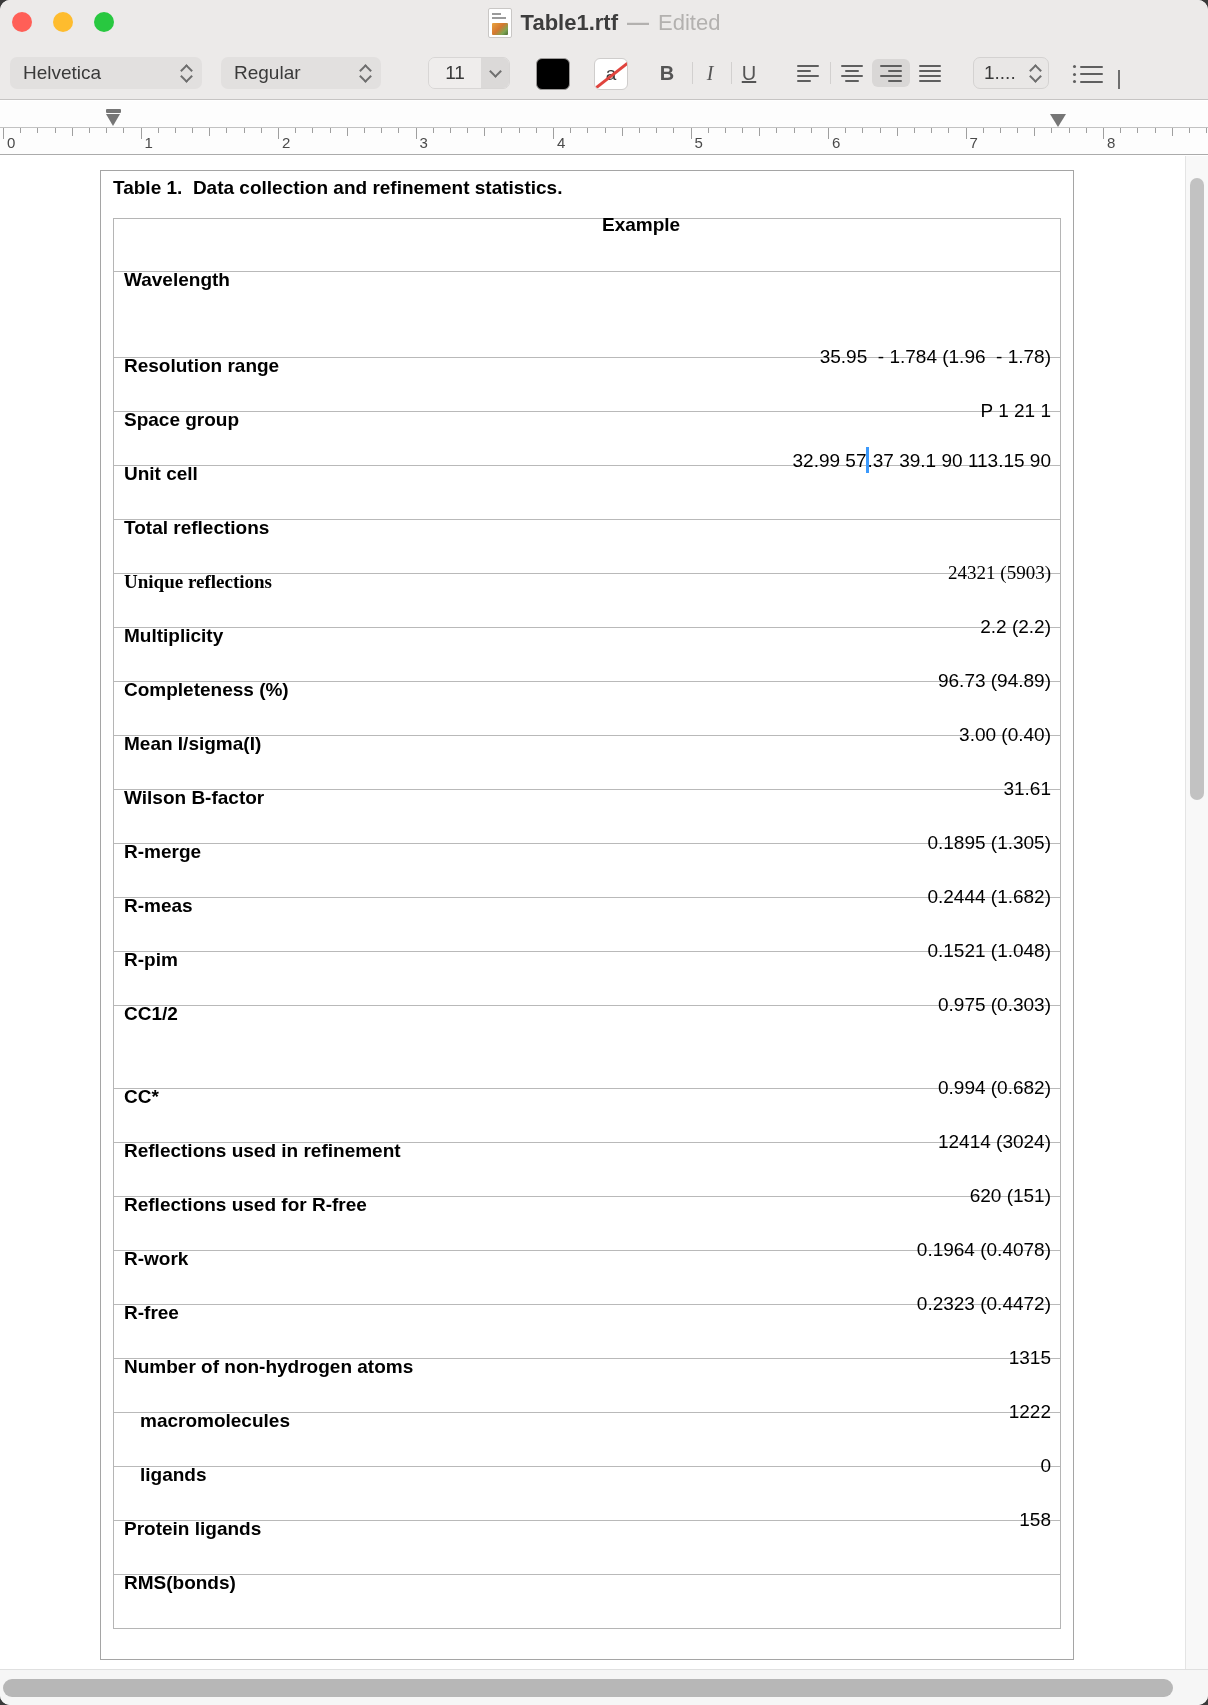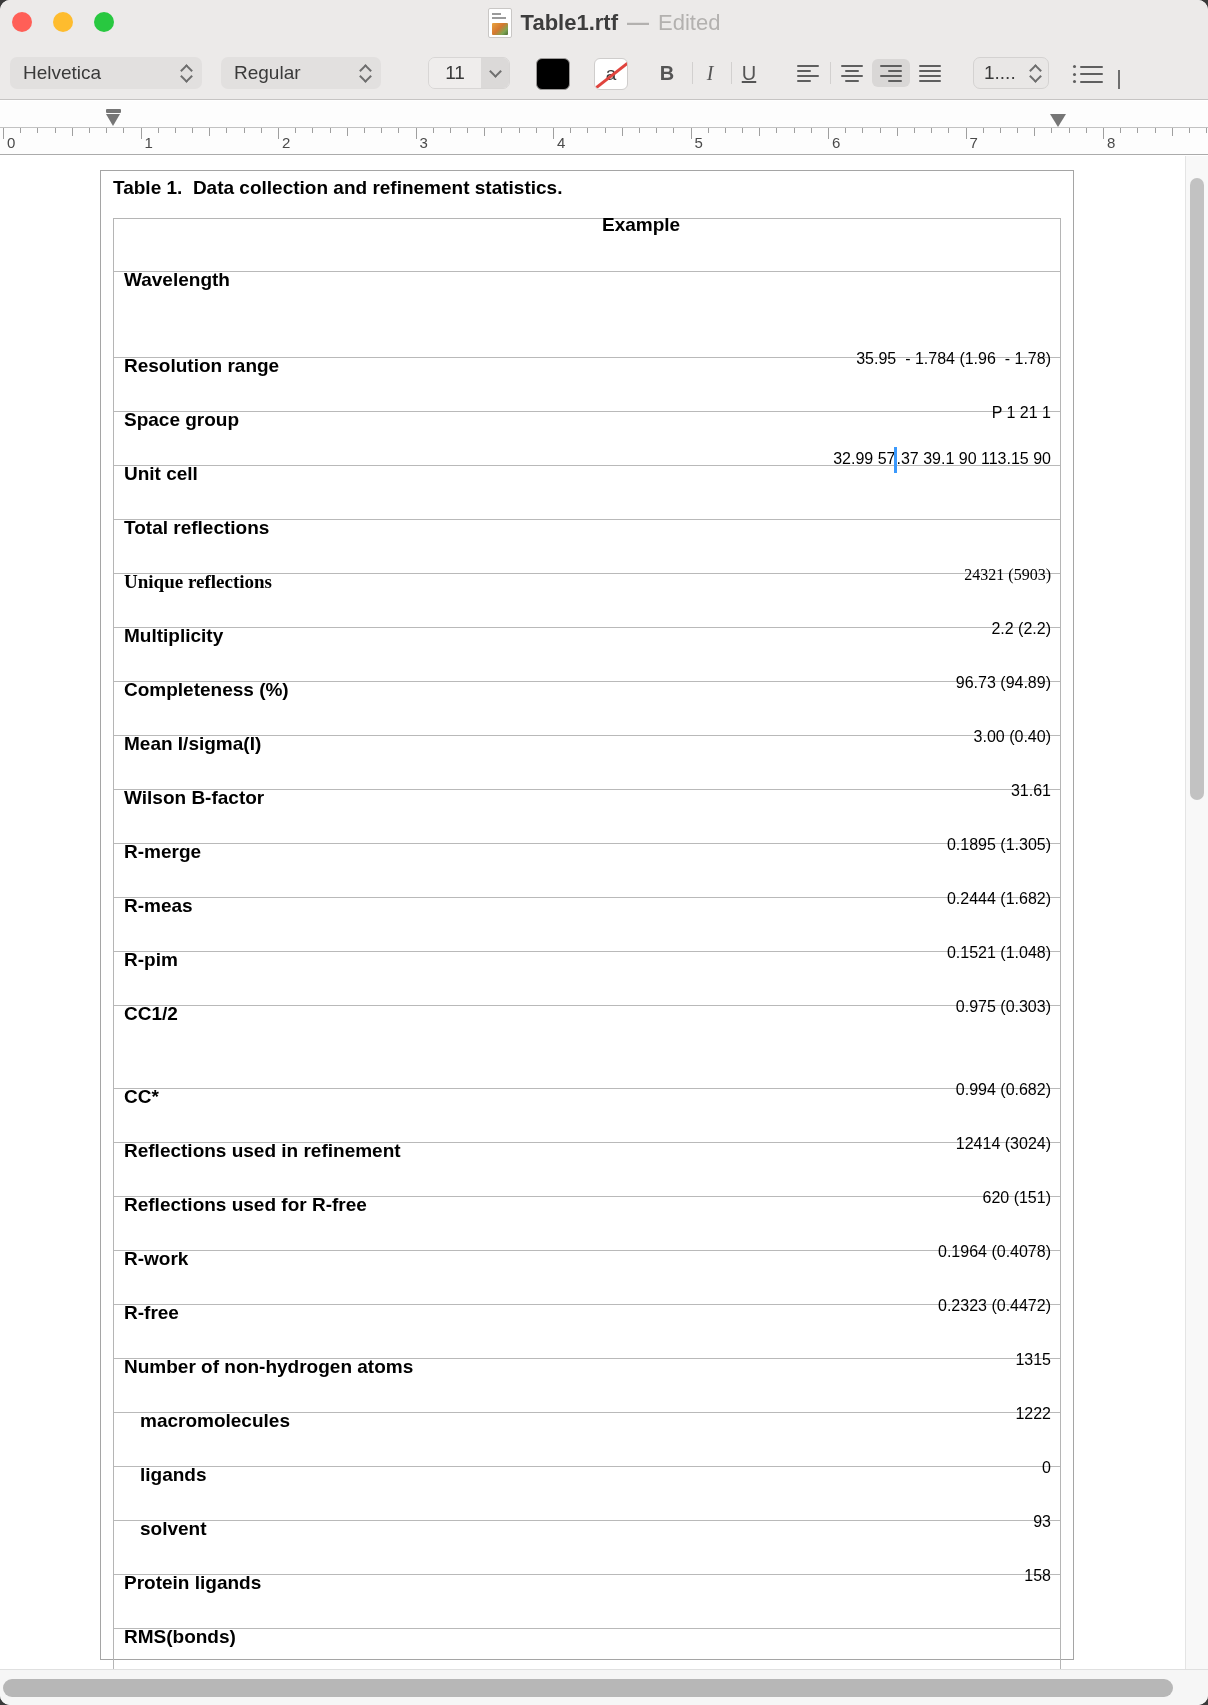--- a/index.html
+++ b/index.html
@@ -70,21 +70,21 @@
   .content{position:absolute;left:0;top:156px;width:1185px;height:1513px;background:#fff;overflow:hidden;}
   .outer-box{position:absolute;left:100px;top:14px;width:974px;height:1490px;border:1.5px solid #a5a5a5;}
   .doc-title{position:absolute;left:12px;top:6px;font-size:19px;font-weight:bold;color:#000;white-space:pre;}
   .stats-table{position:absolute;left:12px;top:47px;width:948px;border:1px solid #b5b5b5;}
   .t-row{position:relative;display:flex;border-top:1px solid #b9b9b9;align-items:center;}
   .t-row:first-child{border-top:none;}
   .t-cell-l{position:relative;width:474px;border-right:1px solid #b9b9b9;}
   .t-cell-r{position:relative;flex:1;}
   .cell-label{position:absolute;left:10px;bottom:8px;font-size:19px;font-weight:bold;color:#000;white-space:pre;}
   .cell-label.indent{left:26px;}
-  .cell-value{position:absolute;right:9px;bottom:17px;font-size:16px;color:#000;white-space:pre;display:flex;}
+  .cell-value{position:absolute;right:9px;bottom:17px;font-size:19px;color:#000;white-space:pre;display:flex;}
   .header-value{position:absolute;left:14px;bottom:9px;font-size:19px;font-weight:bold;color:#000;}
   .caret{width:3px;height:26px;background:#3b99fc;margin:0 -1px;position:relative;top:-3px;}
 
   
   .vscroll{position:absolute;right:0;top:156px;width:23px;height:1513px;background:#f8f8f8;border-left:1px solid #e4e4e4;}
   .vthumb{position:absolute;left:4px;top:22px;width:14px;height:622px;background:#c2c2c2;border-radius:7px;}
   .hscroll{position:absolute;left:0;bottom:0;width:1208px;height:36px;background:#f6f6f6;border-top:1px solid #e0e0e0;}
   .hthumb{position:absolute;left:3px;top:9px;width:1170px;height:18px;background:#b7b7b7;border-radius:9px;}
 </style>
 </head>
@@ -467,28 +467,20 @@
           <div class="t-row" style="height: 54px;">
             <div class="t-cell-l">
               <span class="cell-label indent">ligands</span>
             </div>
             <div class="t-cell-r">
               <span class="cell-value">0</span>
             </div>
           </div>
           <div class="t-row" style="height: 54px;">
             <div class="t-cell-l">
-              <span class="cell-label indent">solvent</span>
-            </div>
-            <div class="t-cell-r">
-              <span class="cell-value">93</span>
-            </div>
-          </div>
-          <div class="t-row" style="height: 54px;">
-            <div class="t-cell-l">
               <span class="cell-label">Protein ligands</span>
             </div>
             <div class="t-cell-r">
               <span class="cell-value">158</span>
             </div>
           </div>
           <div class="t-row" style="height: 54px;">
             <div class="t-cell-l">
               <span class="cell-label">RMS(bonds)</span>
             </div>

